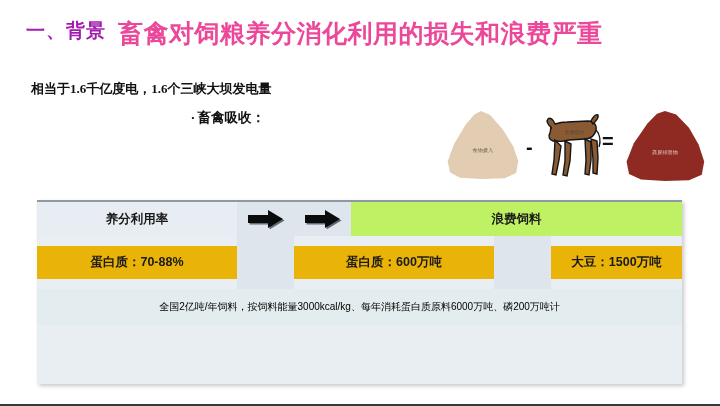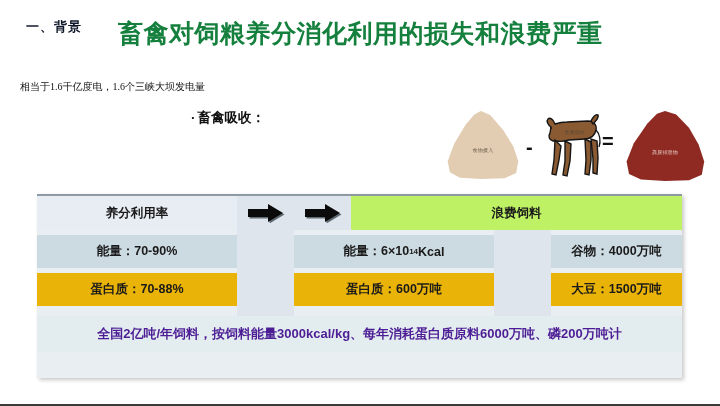--- a/index.html
+++ b/index.html
@@ -11,27 +11,27 @@
   }
   #slide {
     position: relative;
     width: 720px; height: 406px;
     background: #ffffff;
   }
 
   
   #section-label {
     position: absolute; left: 26px; top: 18px;
-    font-size: 13px; font-weight: 700; color: #0f172a;
+    font-size: 19px; font-weight: 700; color: #a21caf;
     letter-spacing: 1px;
     white-space: nowrap;
   }
   #slide-title {
     position: absolute; left: 118px; top: 17px;
-    font-size: 25px; font-weight: 700; color: #15803d;
+    font-size: 25px; font-weight: 700; color: #ec4899;
     letter-spacing: 0.5px;
     white-space: nowrap;
   }
 
   
   #bullets {
     position: absolute; left: 20px; top: 80px;
     width: 400px;
   }
   .bullet-row {
@@ -43,22 +43,23 @@
   .bullet-label {
     flex: 0 0 245px;
     text-align: right;
     font-size: 13.5px;
     font-weight: 700;
     color: #111;
     white-space: nowrap;
   }
   .bullet-dot { margin-right: 2px; }
   .bullet-value {
-    font-size: 10px;
-    font-weight: 400;
+    margin-left: 11px;
+    font-size: 13px;
+    font-weight: 700;
     color: #111;
     white-space: nowrap;
     font-family: "Liberation Serif", "DejaVu Serif", serif;
   }
   .bullet-value.sans { font-family: "Liberation Sans", sans-serif; }
 
   
   #equation {
     position: absolute; left: 443px; top: 101px;
     width: 268px; height: 82px;
@@ -110,21 +111,21 @@
   
   #cow { position: absolute; left: 98px; top: 7px; width: 62px; height: 74px; }
   #cow .cow-label {
     position: absolute; left: 54%; top: 32%;
     transform: translate(-50%,-50%);
     font-size: 5px; color: #5e4a36; white-space: nowrap; z-index: 4;
   }
 
   
   #table {
-    position: absolute; left: 37px; top: 194px;
+    position: absolute; left: 37px; top: 200px;
     width: 645px; height: 184px;
     background: #e9eef2;
     border-top: 2px solid #8e9aa3;
     box-shadow: 2px 2px 4px rgba(0,0,0,.22);
   }
   .trow { display: flex; width: 100%; }
   .cell {
     display: flex; align-items: center; justify-content: center;
     font-size: 12.5px; font-weight: 700; color: #1a1a1a;
     white-space: nowrap;
@@ -146,21 +147,21 @@
   .data-row .col-gap { background: #dfe5ec; }
 
   .spacer-row { height: 5px; background: #e9eef2; }
   .spacer-row .col-gap { background: #dfe5ec; }
 
   .foot-row { height: 36px; }
   .foot-cell {
     width: 100%; height: 36px;
     display: flex; align-items: center; justify-content: center;
     background: #e3ecee;
-    font-size: 13px; font-weight: 700; color: #4c1d95;
+    font-size: 10px; font-weight: 400; color: #000000;
     white-space: nowrap;
   }
 
   .arrow-icon { display: block; }
   sup { font-size: 8px; vertical-align: super; }
 
   #bottom-rule {
     position: absolute; left: 0; bottom: 0;
     width: 720px; height: 2px; background: #3a3a3a;
   }
@@ -242,31 +243,20 @@
     </div>
 
     <div class="trow spacer-row">
       <div class="cell col-a"></div>
       <div class="cell col-gap"></div>
       <div class="cell col-b"></div>
       <div class="cell col-gap"></div>
       <div class="cell col-c"></div>
     </div>
 
-    <div class="trow data-row band-dark">
-      <div class="cell col-a">能量：70-90%</div>
-      <div class="cell col-gap"></div>
-      <div class="cell col-b">
-          <span>能量：6×10</span>
-          <sup>14</sup>
-          <span>Kcal</span>
-        </div>
-      <div class="cell col-gap"></div>
-      <div class="cell col-c">谷物：4000万吨</div>
-    </div>
 
     <div class="trow spacer-row">
       <div class="cell col-a"></div>
       <div class="cell col-gap"></div>
       <div class="cell col-b"></div>
       <div class="cell col-gap"></div>
       <div class="cell col-c"></div>
     </div>
 
     <div class="trow data-row band-light">

